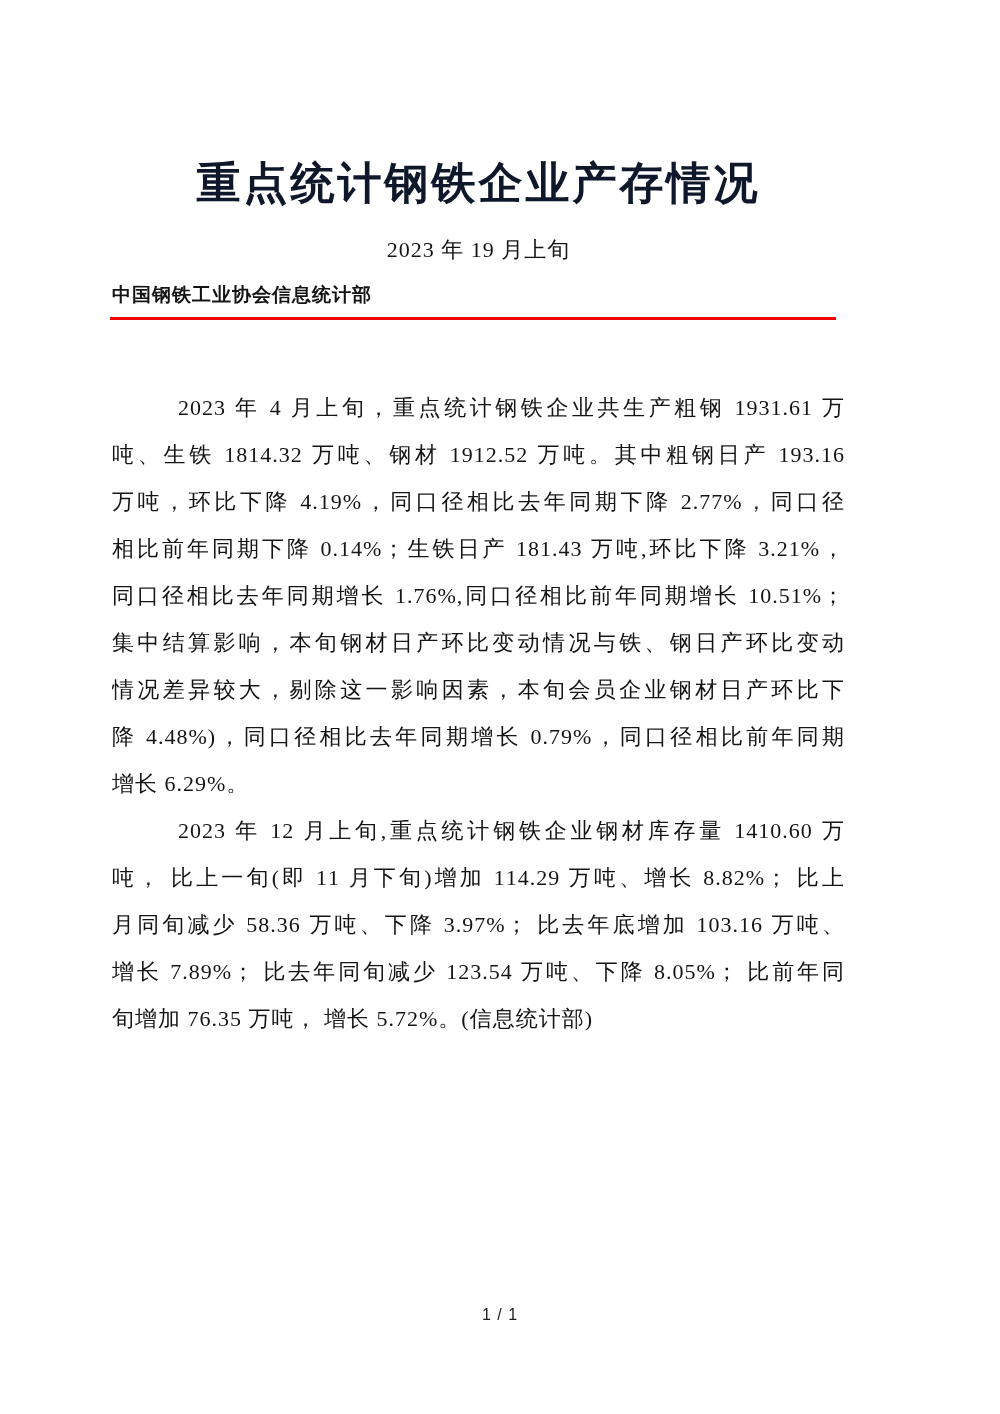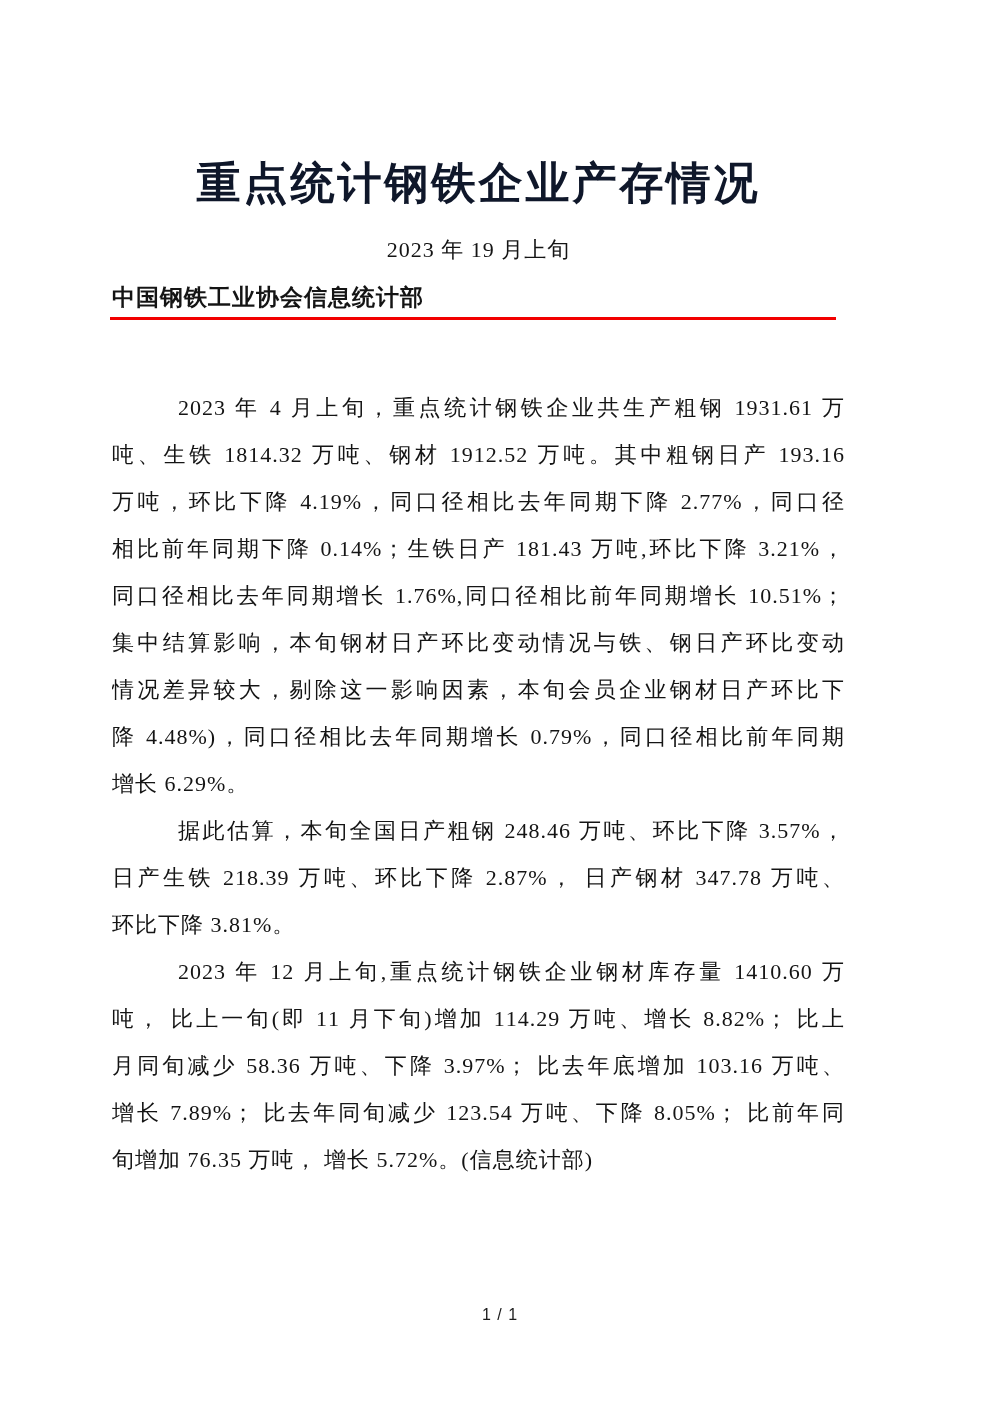--- a/index.html
+++ b/index.html
@@ -24,21 +24,21 @@
   }
   .doc-subtitle {
     position: absolute; top: 234px; left: 112px; width: 733px;
     text-align: center;
     font-size: 22px;
     line-height: 32px;
     letter-spacing: 1px;
   }
   .department {
     position: absolute; top: 282px; left: 112px;
-    font-size: 23px;
+    font-size: 19px;
     font-weight: 700;
     letter-spacing: 1px;
     white-space: nowrap;
   }
   .red-rule {
     position: absolute; top: 317px; left: 110px;
     width: 726px; height: 3px;
     background: #f20000;
   }
   .body-text {
@@ -85,25 +85,20 @@
       <div class="body-line">吨、生铁 1814.32 万吨、钢材 1912.52 万吨。其中粗钢日产 193.16</div>
       <div class="body-line">万吨，环比下降 4.19%，同口径相比去年同期下降 2.77%，同口径</div>
       <div class="body-line">相比前年同期下降 0.14%；生铁日产 181.43 万吨,环比下降 3.21%，</div>
       <div class="body-line">同口径相比去年同期增长 1.76%,同口径相比前年同期增长 10.51%；</div>
       <div class="body-line">集中结算影响，本旬钢材日产环比变动情况与铁、钢日产环比变动</div>
       <div class="body-line">情况差异较大，剔除这一影响因素，本旬会员企业钢材日产环比下</div>
       <div class="body-line">降 4.48%)，同口径相比去年同期增长 0.79%，同口径相比前年同期</div>
       <div class="body-line last">增长 6.29%。</div>
     </div>
     <div class="paragraph">
-      <div class="body-line indent">据此估算，本旬全国日产粗钢 248.46 万吨、环比下降 3.57%，</div>
-      <div class="body-line">日产生铁 218.39 万吨、环比下降 2.87%， 日产钢材 347.78 万吨、</div>
-      <div class="body-line last">环比下降 3.81%。</div>
-    </div>
-    <div class="paragraph">
       <div class="body-line indent">2023 年 12 月上旬,重点统计钢铁企业钢材库存量 1410.60 万</div>
       <div class="body-line">吨， 比上一旬(即 11 月下旬)增加 114.29 万吨、增长 8.82%； 比上</div>
       <div class="body-line">月同旬减少 58.36 万吨、下降 3.97%； 比去年底增加 103.16 万吨、</div>
       <div class="body-line">增长 7.89%； 比去年同旬减少 123.54 万吨、下降 8.05%； 比前年同</div>
       <div class="body-line last">旬增加 76.35 万吨， 增长 5.72%。(信息统计部)</div>
     </div>
   </div>
 
 <div class="page-number">1 / 1</div>
 

